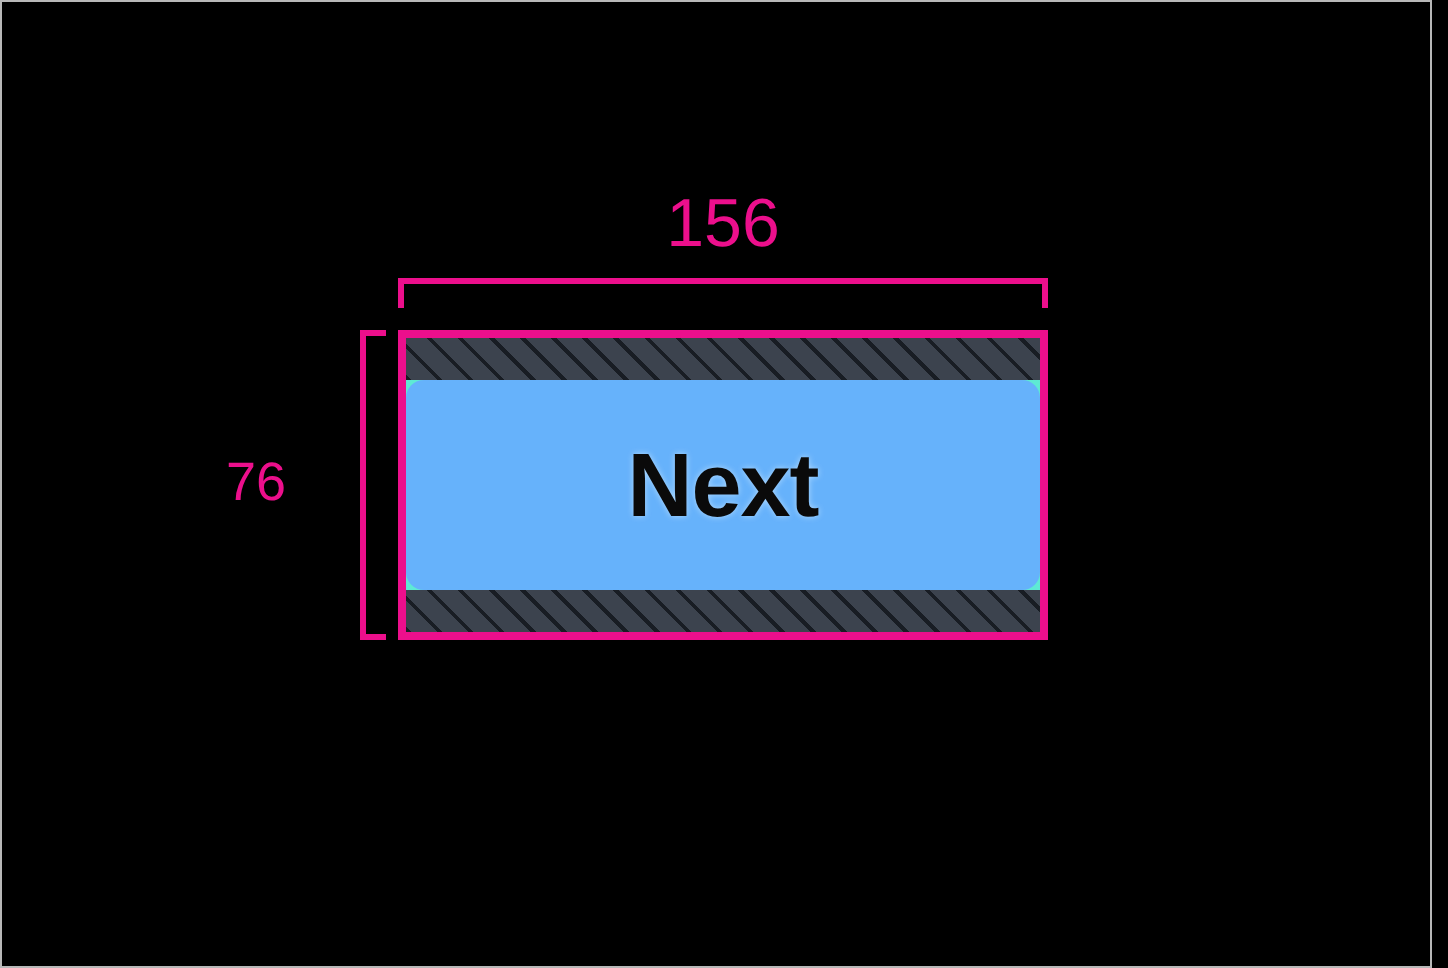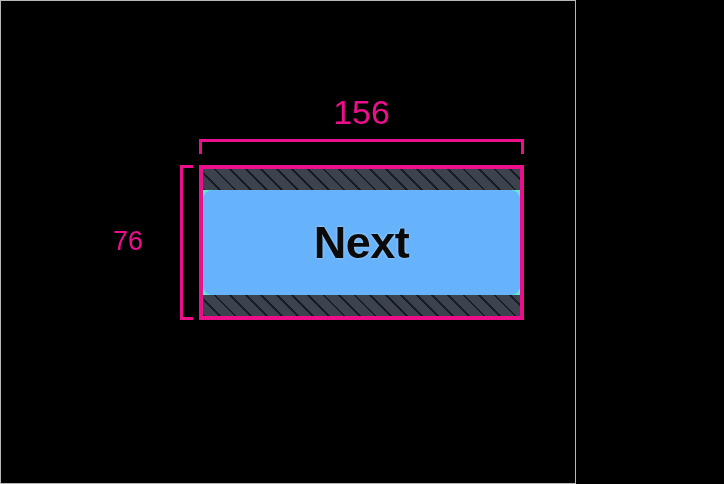--- a/index.html
+++ b/index.html
@@ -4,21 +4,21 @@
 <title>Element Inspector Overlay</title>
 <style>
   html, body {
     margin: 0;
     padding: 0;
     background: #000000;
   }
 
   #viewport {
     position: relative;
-    width: 576px;
+    width: 716px;
     height: 484px;
     background: #000000;
     border: 1px solid #b8b8b8;
     box-sizing: border-box;
     overflow: hidden;
     font-family: "Liberation Sans", sans-serif;
   }
 
   
 

